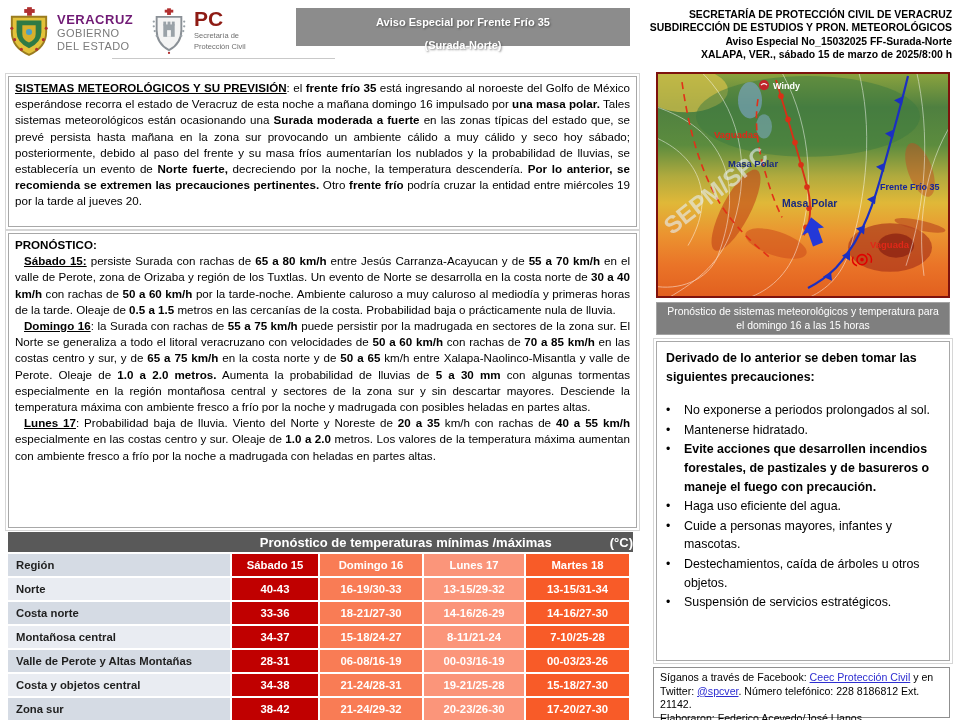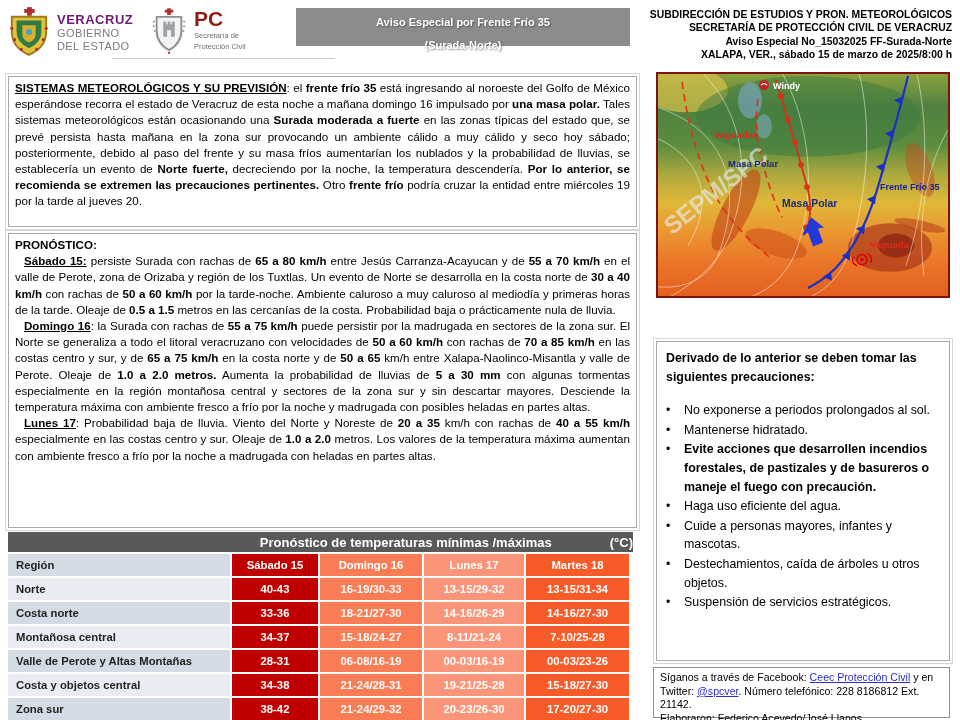--- a/index.html
+++ b/index.html
@@ -116,22 +116,22 @@
     </div>
   </div>
   <div class="hdr-line"></div>
 
   <div class="title-banner">
     <div>Aviso Especial por Frente Frío 35</div>
     <div>(Surada-Norte)</div>
   </div>
 
   <div class="hdr-right">
+    <div>SECRETARÍA DE PROTECCIÓN CIVIL DE VERACRUZ</div>
     <div>SUBDIRECCIÓN DE ESTUDIOS Y PRON. METEOROLÓGICOS</div>
-    <div>SECRETARÍA DE PROTECCIÓN CIVIL DE VERACRUZ</div>
     <div>Aviso Especial No_15032025 FF-Surada-Norte</div>
     <div>XALAPA, VER.,  sábado 15 de marzo de 2025/8:00 h</div>
   </div>
 
   <div class="tbox dbl box1">
     <p><span class="b u">SISTEMAS METEOROLÓGICOS Y SU PREVISIÓN</span><span>: el </span><span class="b">frente frío 35</span><span> está ingresando al noroeste del Golfo de México esperándose recorra el estado de Veracruz de esta noche a mañana domingo 16 impulsado por </span><span class="b">una masa polar.</span><span> Tales sistemas meteorológicos están ocasionando una </span><span class="b">Surada moderada a fuerte</span><span> en las zonas típicas del estado que, se prevé persista hasta mañana en la zona sur provocando un ambiente cálido a muy cálido y seco hoy sábado; posteriormente, debido al paso del frente y su masa fríos aumentarían los nublados y la probabilidad de lluvias, se establecería un evento de </span><span class="b">Norte fuerte,</span><span> decreciendo por la noche, la temperatura descendería. </span><span class="b">Por lo anterior, se recomienda se extremen las precauciones pertinentes.</span><span>  Otro </span><span class="b">frente frío</span><span> podría cruzar la entidad entre miércoles 19 por la tarde al jueves 20.</span></p>
   </div>
 
   <div class="tbox dbl box2">
     <div class="fc-head">PRONÓSTICO:</div>
@@ -271,20 +271,24 @@
       </g>
 
       <text x="56" y="63" font-size="9.5" font-weight="bold" fill="#e02818" font-family="Liberation Sans, sans-serif">Vaguadas</text>
       <text x="70" y="92" font-size="9.5" font-weight="bold" fill="#1a2a80" font-family="Liberation Sans, sans-serif">Masa Polar</text>
       <text x="124" y="132" font-size="10.5" font-weight="bold" fill="#1a2a80" font-family="Liberation Sans, sans-serif">Masa Polar</text>
       <text x="222" y="115" font-size="9" font-weight="bold" fill="#15259a" font-family="Liberation Sans, sans-serif">Frente Frío 35</text>
       <text x="212" y="172" font-size="9.5" font-weight="bold" fill="#e02818" font-family="Liberation Sans, sans-serif">Vaguada</text>
     </svg>
   </div>
 
+  <div class="caption">
+    <div>Pronóstico de sistemas meteorológicos y temperatura para</div>
+    <div>el  domingo 16 a las 15 horas</div>
+  </div>
 
   <div class="precautions dbl">
     <div class="prec-head">Derivado de lo anterior se deben tomar las siguientes precauciones:</div>
     <ul class="prec-list">
       <li>
           <span class="blt">•</span>
           <span>No exponerse a periodos prolongados al sol.</span>
         </li>
       <li>
           <span class="blt">•</span>

